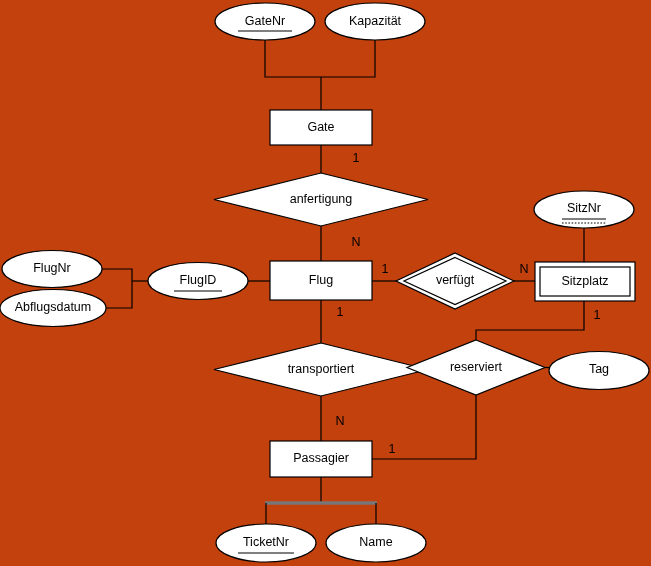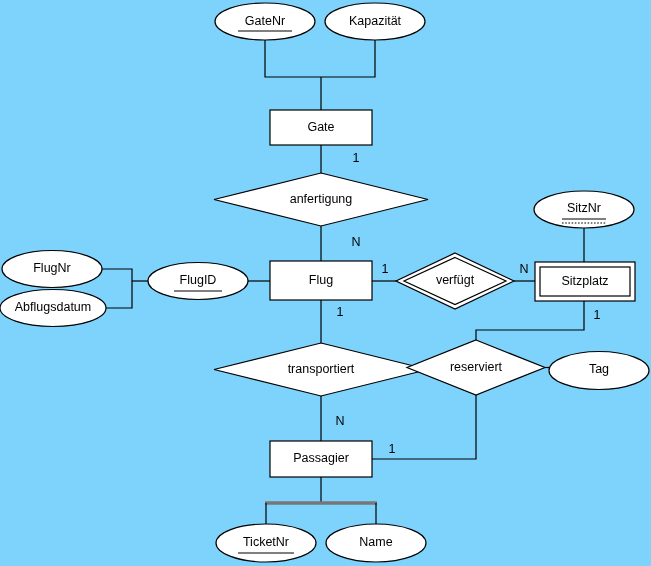--- a/index.html
+++ b/index.html
@@ -4,21 +4,21 @@
 <style>
   html, body {
     margin: 0;
     padding: 0;
     background: #ffffff;
   }
   #diagram-root {
     position: relative;
     width: 651px;
     height: 566px;
-    background: #7dd3fc;
+    background: #c2410c;
     font-family: "Liberation Sans", sans-serif;
     overflow: hidden;
   }
   svg#er-canvas {
     display: block;
     width: 651px;
     height: 566px;
   }
   .shape-stroke {
     fill: #ffffff;

